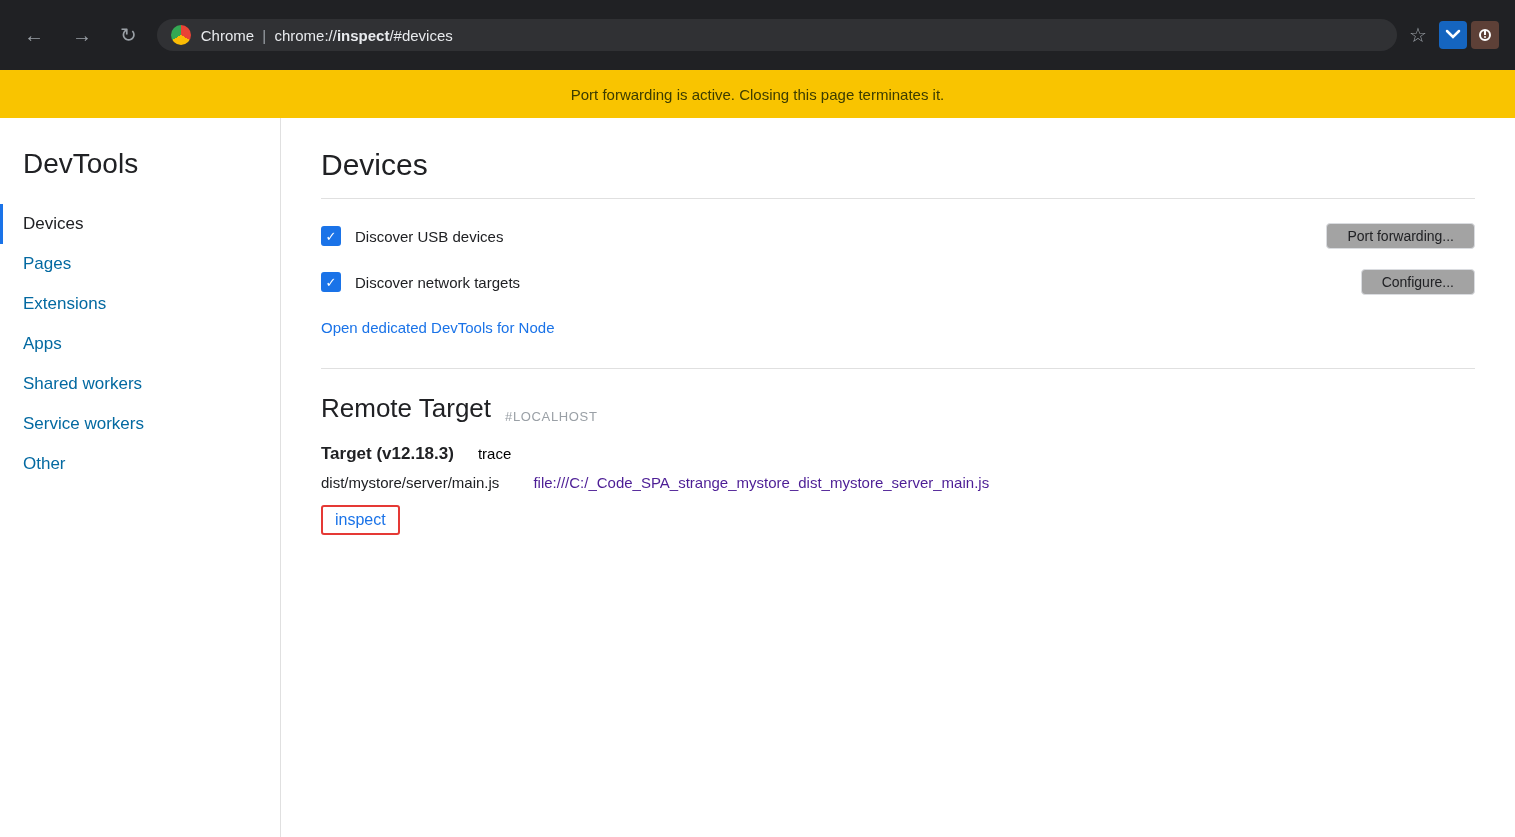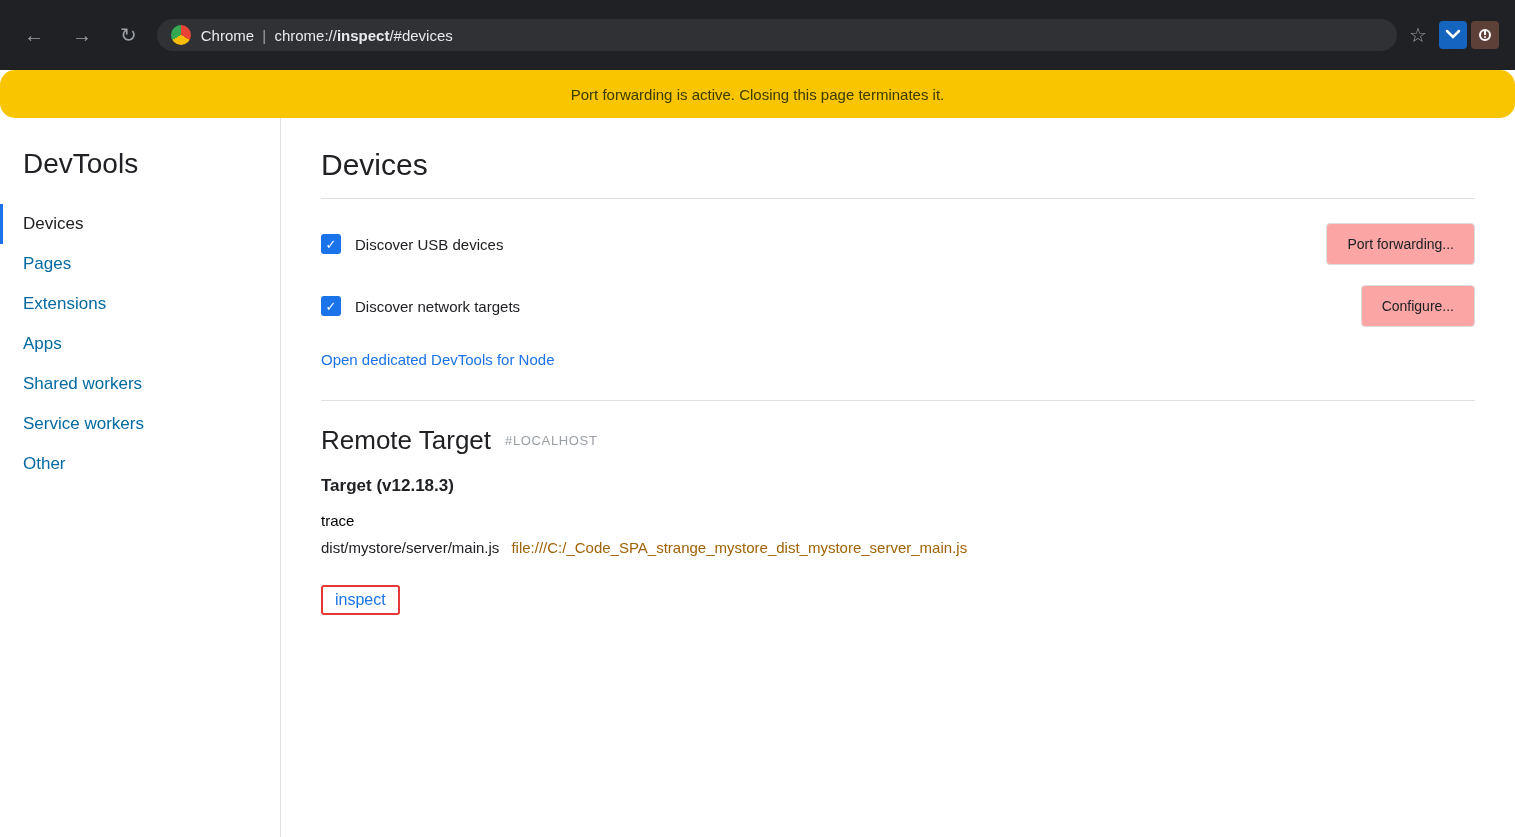--- a/index.html
+++ b/index.html
@@ -69,21 +69,20 @@
     .ext-icon-1 { background: #1565c0; }
     .ext-icon-2 { background: #5d4037; }
 
     
     .banner {
       background: #f9c400;
       height: 48px;
       display: flex;
       align-items: center;
       justify-content: center;
-      border-radius: 15px;
     }
     .banner-text {
       color: #3c3c00;
       font-size: 15px;
     }
 
     
     .main-layout {
       display: flex;
       min-height: calc(837px - 70px - 48px);
@@ -169,24 +168,24 @@
     }
     .checkbox-check {
       color: #fff;
       font-size: 13px;
     }
     .checkbox-label {
       font-size: 15px;
       color: #202124;
     }
     .action-btn {
-      background: #fca5a5;
+      background: #a3a3a3;
       border: 1px solid #dadce0;
       border-radius: 4px;
-      padding: 12px 20px;
+      padding: 4px 20px;
       font-size: 14px;
       color: #202124;
       cursor: pointer;
       white-space: nowrap;
     }
 
     
     .node-link {
       color: #1a73e8;
       font-size: 15px;
@@ -196,68 +195,67 @@
       margin-top: 4px;
       margin-bottom: 16px;
     }
 
     
     .remote-section {
       margin-top: 10px;
     }
     .remote-title-row {
       display: flex;
-      align-items: center;
+      align-items: flex-end;
       gap: 14px;
       margin-bottom: 20px;
     }
     .remote-title {
       font-size: 26px;
       font-weight: 400;
       color: #202124;
     }
     .remote-subtitle {
       font-size: 13px;
       color: #9aa0a6;
       letter-spacing: 0.05em;
       font-weight: 500;
     }
 
     .target-name-row {
       display: flex;
       align-items: baseline;
-      gap: 16px;
+      gap: 24px;
       margin-bottom: 10px;
-      flex-direction: column;
     }
     .target-name {
       font-size: 17px;
       font-weight: 700;
       color: #202124;
     }
     .trace-link {
       color: #000000;
       font-size: 15px;
       cursor: pointer;
       text-decoration: none;
     }
 
     .target-path-row {
       display: flex;
       align-items: center;
-      gap: 12px;
-      margin-bottom: 29px;
+      gap: 34px;
+      margin-bottom: 14px;
     }
     .target-path {
       font-size: 15px;
       color: #202124;
     }
     .target-file {
       font-size: 15px;
-      color: #a16207;
+      color: #4c1d95;
     }
 
     .inspect-btn-wrapper {
       display: inline-block;
     }
     .inspect-link {
       color: #1a73e8;
       font-size: 16px;
       cursor: pointer;
       text-decoration: none;

